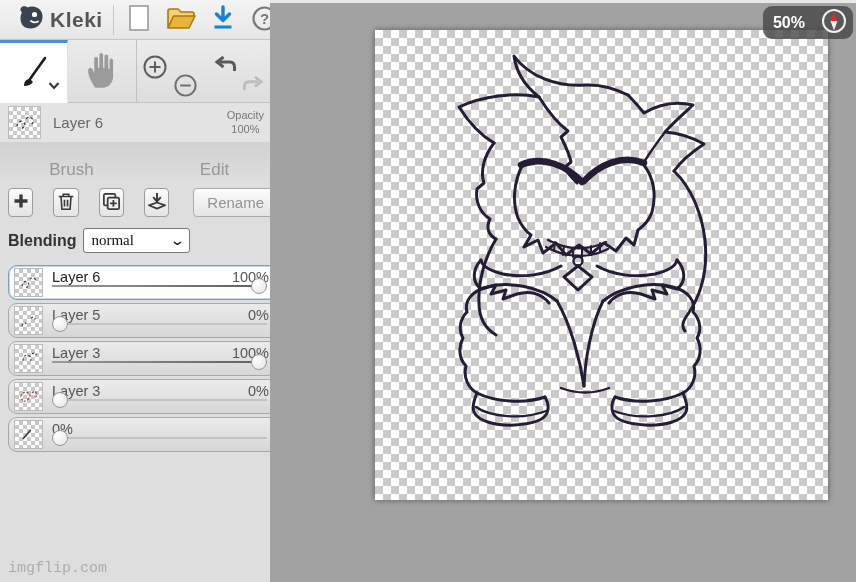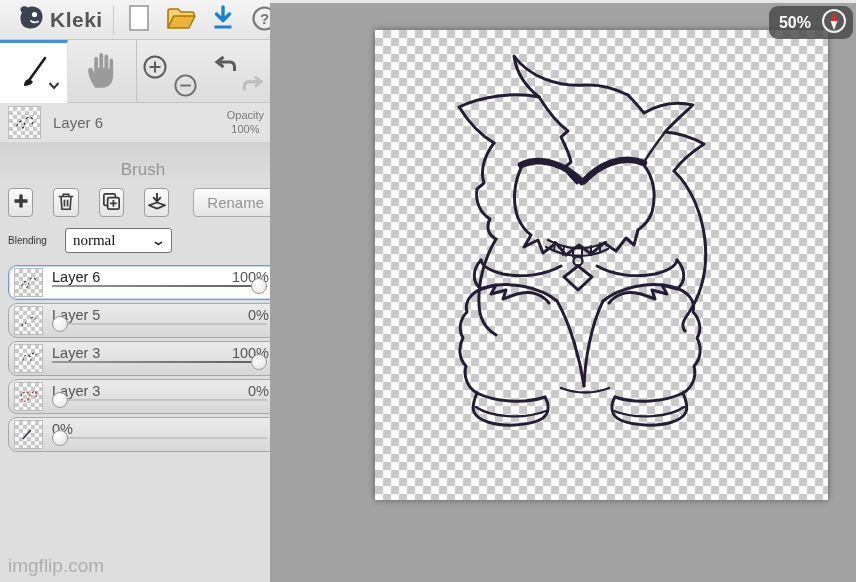--- a/index.html
+++ b/index.html
@@ -50,57 +50,57 @@
   .tab.active { background:#fff; color:#161616; border-radius:7px 7px 0 0; }
 
   .panel { padding:10px 8px 0 8px; background:#dedede; }
   .btnrow { display:flex; gap:20px; margin-bottom:11px; }
   .icon-btn { width:34px; height:29px; display:flex; align-items:center; justify-content:center;
     background:linear-gradient(#fcfcfc,#e4e4e4); border:1px solid #9c9c9c; border-radius:4px; cursor:pointer; }
   .rename-btn { margin-left:4px; padding:0 13px; font-size:15px; color:#939393;
     background:linear-gradient(#fcfcfc,#e4e4e4); border:1px solid #aaa; border-radius:4px; cursor:pointer; }
 
   .blendrow { display:flex; align-items:center; margin:0 0 12px 0; }
-  .blend-label { font-size:10px; color:#333; margin-right:18px; }
+  .blend-label { font-size:16px; color:#333; margin-right:7px;font-weight:bold; }
   .select-box { width:107px; height:25px; background:#fff; border:1px solid #767676; border-radius:3px;
     display:flex; align-items:center; padding:0 7px; font-size:15px; color:#111; cursor:pointer; }
   .select-box .sel-text { flex:1;font-family:Liberation Serif, serif; }
   .sel-chevron { font-size:13px; color:#222; font-weight:bold; transform:scaleX(1.4); }
 
   .layer-row { height:35px; margin-bottom:3px; border-radius:9px;
     background:linear-gradient(#ebebeb,#d7d7d7); border:1px solid #a8a8a8;
     display:flex; align-items:center; padding:0 8px 0 5px; cursor:pointer; }
   .layer-row.selected { background:#fff; border:1px solid #7d9cc0; box-shadow:0 0 0 1px #c7d6e8 inset; }
   .lr-thumb { width:29px; height:29px; border:1px solid #bbb; flex:none; }
   .lr-right { flex:1; margin-left:9px; position:relative; height:100%; }
   .lr-top { display:flex; justify-content:space-between; align-items:center; padding-top:3px; }
   .lr-name { font-size:14.5px; color:#555; white-space:nowrap; }
   .layer-row.selected .lr-name { color:#222; }
   .lr-pct { font-size:14.5px; color:#555; }
   .lr-slider { position:absolute; left:0; right:2px; bottom:12px; height:2px; background:#c3c3c3; }
   .lr-fill { position:absolute; left:0; top:0; height:2px; background:linear-gradient(90deg,#9a9a9a,#5f5f5f); }
   .lr-knob { position:absolute; top:-7px; width:16px; height:16px; border-radius:50%;
     background:radial-gradient(circle at 35% 30%,#ffffff,#e3e3e3); border:1px solid #989898; }
 
-  .watermark { position:absolute; left:8px; bottom:5px; font-size:19px; color:#aeaeae; }
+  .watermark { position:absolute; left:8px; bottom:5px; font-size:15px; color:#aeaeae;font-family:Liberation Mono, monospace; }
 
   
   .canvas-area { position:absolute; left:270px; top:0; right:0; bottom:0;
     background:#a2a2a2; border-top:3px solid #e8e8e8; }
   .canvas { position:absolute; left:105px; top:27px; width:453px; height:470px;
     box-shadow:0 0 6px rgba(0,0,0,.45);
     background-image:
       linear-gradient(45deg,#cacaca 25%,transparent 25%,transparent 75%,#cacaca 75%),
       linear-gradient(45deg,#cacaca 25%,#ffffff 25%,#ffffff 75%,#cacaca 75%);
     background-size:16px 16px; background-position:0 0,8px 8px; background-color:#fff; }
   .art { position:absolute; inset:0; }
 
   .zoom-badge { position:absolute; top:3px; right:3px; height:33px;
     background:rgba(72,72,72,.82); border-radius:9px;
-    display:flex; align-items:center; gap:10px; padding:0 6px 0 10px; }
+    display:flex; align-items:center; gap:16px; padding:0 6px 0 10px; }
   .zoom-text { color:#fff; font-size:16px; font-weight:bold; }
 </style>
 </head>
 <body>
 
 <div class="app">
 
   <div class="sidebar">
 
     <div class="topbar">
@@ -216,20 +216,21 @@
       </div>
       <span class="lp-name">Layer 6</span>
       <div class="lp-opacity">
         <div>Opacity</div>
         <div>100%</div>
       </div>
     </div>
 
     <div class="tabs">
       <button class="tab">Brush</button>
+      <button class="tab">Edit</button>
     </div>
 
     <div class="panel">
       <div class="btnrow">
         <button class="icon-btn">
           <span>
             <svg width="20" height="20" viewBox="0 0 20 20">
                 <path d="M10,3.5 v13 M3.5,10 h13" stroke="#3a3a3a" stroke-width="3.4"></path>
               </svg>
           </span>

